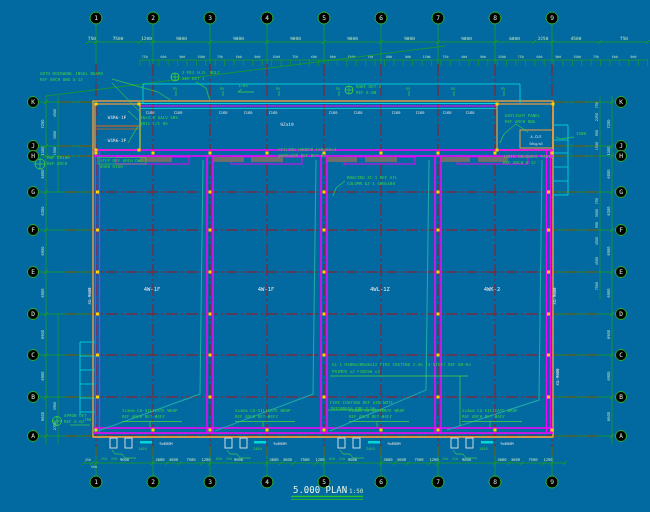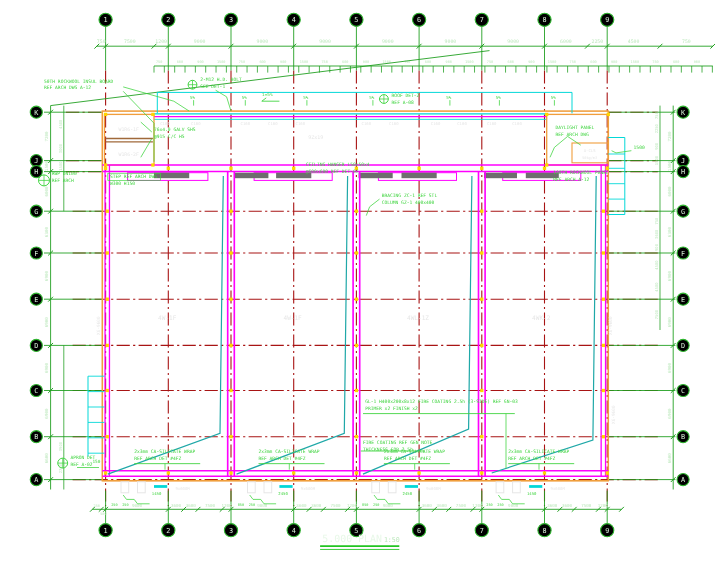--- a/index.html
+++ b/index.html
@@ -1,16 +1,16 @@
 <!DOCTYPE html>
 <html><head>
 <meta charset="utf-8">
 <style>
   html,body{margin:0;padding:0;background:#000;}
-  #stage{position:relative;width:650px;height:512px;background:#ffffff;overflow:hidden;}
+  #stage{position:relative;width:650px;height:512px;background:#0369a1;overflow:hidden;}
   svg{position:absolute;left:0;top:0;}
   text{font-family:"DejaVu Sans Mono","Liberation Mono",monospace;}
 </style>
 </head>
 <body>
 
 <div id="stage">
   <svg id="cad" width="650" height="512" viewBox="0 0 650 512">
     <g id="g-red">
         <line x1="96" y1="64" x2="96" y2="460" stroke="#A81414" stroke-width="1" stroke-dasharray="12,3,2,3"></line>

